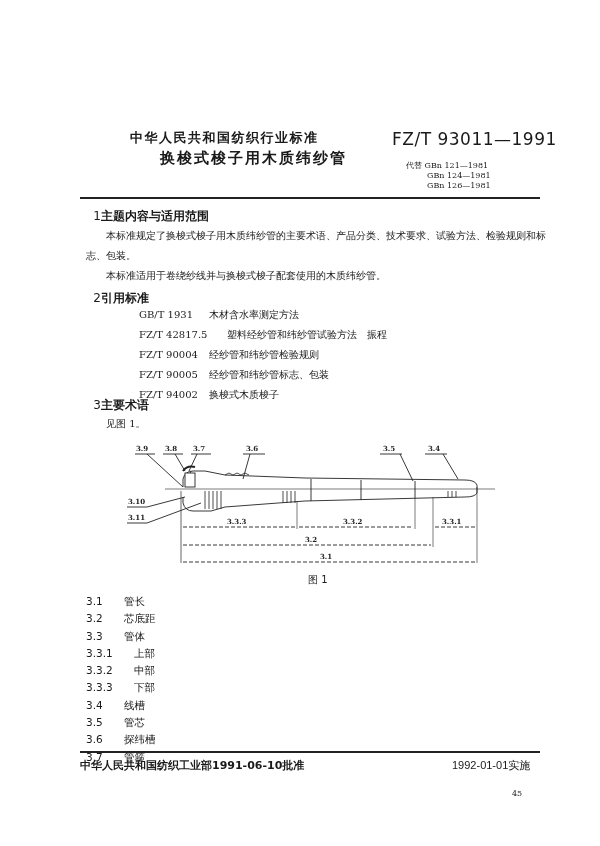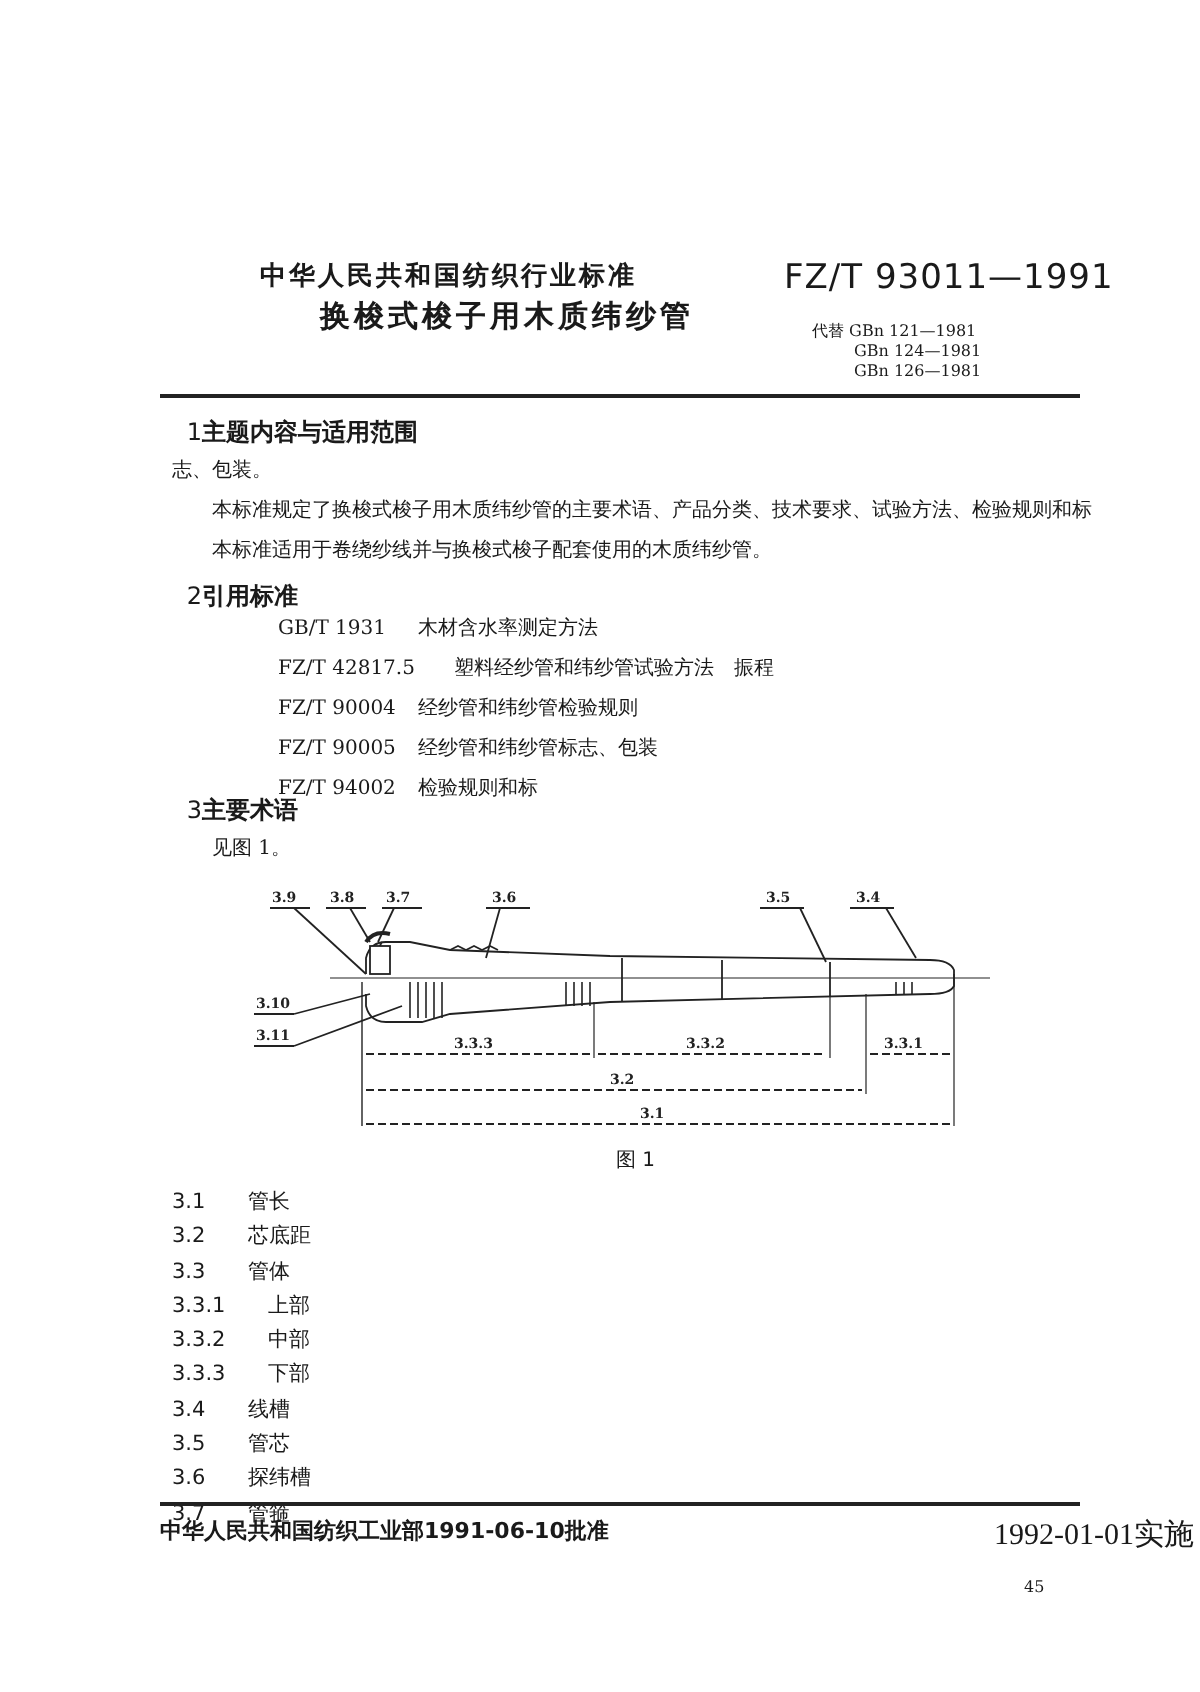--- a/index.html
+++ b/index.html
@@ -18,55 +18,55 @@
   .para { font-size:10px; left:86px; width:460px; line-height:20px; }
   .ref { font-size:10px; left:96px; line-height:20px; }
   .ref .code { display:inline-block; width:70px; }
   .ref .code.wide { width:88px; }
   .terms { left:86px; font-size:10.5px; line-height:17.3px; font-family:"DejaVu Sans", sans-serif; }
   .terms .n { display:inline-block; width:38px; }
   .terms .n.sub { width:48px; }
   .fig-cap { left:284px; top:573px; font-family:"DejaVu Sans", sans-serif; font-weight:normal; font-size:10px;margin-left:24px; }
   .rule-bot { left:80px; top:751px; width:460px; height:2px; background:#222; }
   .foot-l { left:80px; top:758px; font-family:"DejaVu Sans", sans-serif; font-weight:bold; font-size:11px; }
-  .foot-r { left:452px; top:758px; font-family:Liberation Serif, serif; font-size:15px;margin-left:45px; }
+  .foot-r { left:452px; top:758px; font-family:Liberation Sans, sans-serif; font-size:11px; }
   .pageno { left:512px; top:789px; font-size:8px; font-weight:normal; }
   svg text { font-family:"DejaVu Serif", serif; font-size:7px; font-weight:bold; fill:#222; }
 </style>
 </head>
 <body>
 
 <div class="abs hdr-org">中华人民共和国纺织行业标准</div>
 <div class="abs std-no">FZ/T 93011—1991</div>
 <div class="abs title">换梭式梭子用木质纬纱管</div>
 <div class="abs replace">
   <div class="row"><span>代替</span> <span>GBn 121—1981</span></div>
   <div class="row indent">GBn 124—1981</div>
   <div class="row indent">GBn 126—1981</div>
 </div>
 <div class="abs rule-top"></div>
 
 <div class="abs sec" style="left:83px; top:208px;">
   <span class="num">1</span><span>主题内容与适用范围</span>
 </div>
 <div class="abs para" style="top:226px;">
+  <div style="padding-left:20px;">本标准规定了换梭式梭子用木质纬纱管的主要术语、产品分类、技术要求、试验方法、检验规则和标</div>
   <div>志、包装。</div>
-  <div style="padding-left:20px;">本标准规定了换梭式梭子用木质纬纱管的主要术语、产品分类、技术要求、试验方法、检验规则和标</div>
   <div style="padding-left:20px;">本标准适用于卷绕纱线并与换梭式梭子配套使用的木质纬纱管。</div>
 </div>
 
 <div class="abs sec" style="left:83px; top:290px;">
   <span class="num">2</span><span>引用标准</span>
 </div>
 <div class="abs ref" style="top:305px;margin-left:43px;">
   <div><span class="code">GB/T 1931</span><span>木材含水率测定方法</span></div>
   <div><span class="code wide">FZ/T 42817.5</span><span>塑料经纱管和纬纱管试验方法　振程</span></div>
   <div><span class="code">FZ/T 90004</span><span>经纱管和纬纱管检验规则</span></div>
   <div><span class="code">FZ/T 90005</span><span>经纱管和纬纱管标志、包装</span></div>
-  <div><span class="code">FZ/T 94002</span><span>检验规则和标</span></div>
+  <div><span class="code">FZ/T 94002</span><span>换梭式木质梭子</span></div>
 </div>
 
 <div class="abs sec" style="left:83px; top:397px;">
   <span class="num">3</span><span>主要术语</span>
 </div>
 <div class="abs" style="left:106px; top:417px; font-size:10px;">见图 1。</div>
 
 <svg class="abs" style="left:125px; top:435px;" width="370" height="130" viewBox="0 0 370 130">
   <g stroke="#222" fill="none" stroke-width="0.9">
 

